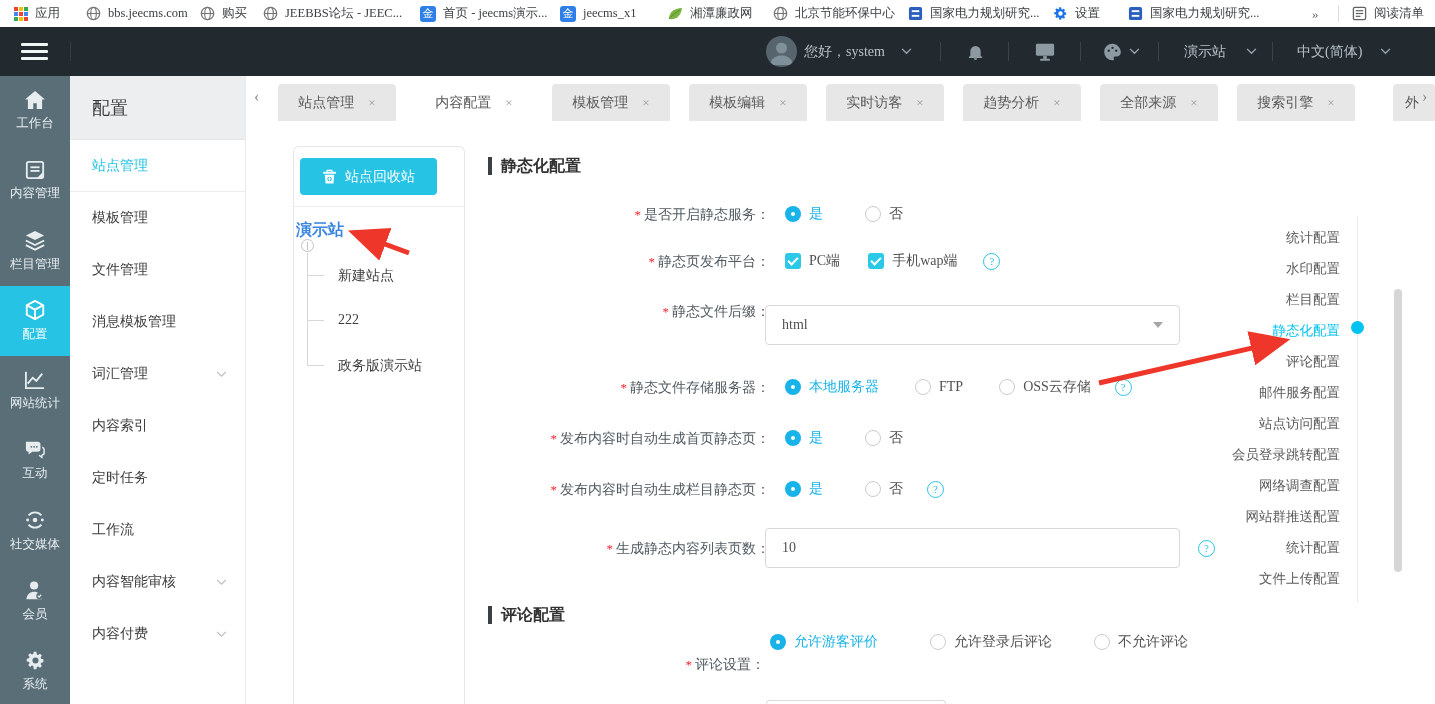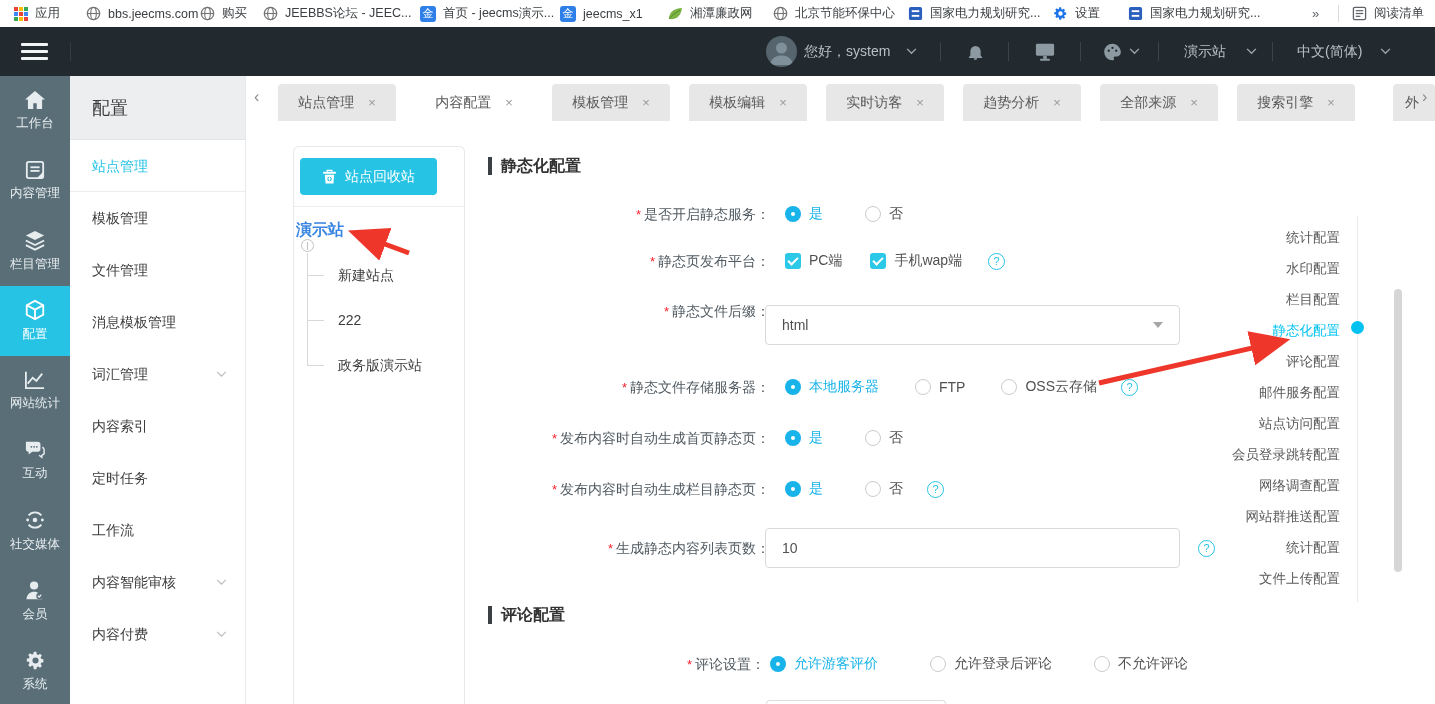--- a/index.html
+++ b/index.html
@@ -6,21 +6,21 @@
     --cyan:#26c3e4;
     --cyan-deep:#18b3e8;
     --link-blue:#3a86e0;
     --arrow-red:#ee372a;
     --hdr-bg:#222a30;
     --side-bg:#5a6e78;
     --label:#515a61;
   }
   *{margin:0;padding:0;box-sizing:border-box;}
   body{font-family:"Liberation Sans","DejaVu Sans",sans-serif;background:#fff;}
-  .screen{position:relative;width:1435px;height:704px;overflow:hidden;background:#fff;}
+  .screen{position:relative;width:1435px;height:704px;overflow:hidden;background:#fff;font-family:Liberation Serif, serif;}
 
   
   .bookmarks-bar{position:absolute;left:0;top:0;width:100%;height:27px;background:#fff;}
   .bm{position:absolute;top:0;height:27px;display:flex;align-items:center;gap:7px;
       font-size:12.5px;color:#3c4043;white-space:nowrap;cursor:pointer;}
   .bm svg{display:block;}
   .bm-badge{width:16px;height:16px;border-radius:3px;background:#2f7fe8;color:#fff;
       font-size:11px;display:flex;align-items:center;justify-content:center;}
   .bm-sep{position:absolute;top:5px;width:1px;height:17px;background:#dadce0;}
   .bm-overflow{position:absolute;top:0;height:27px;display:flex;align-items:center;color:#5f6368;font-size:13px;}
@@ -517,21 +517,21 @@
     <span class="help" style="margin-left:24px">?</span>
   </div>
 
   <div class="f-label" style="top:540px"><span class="req">*</span><span>生成静态内容列表页数：</span></div>
   <input class="txt-input" style="top: 528px;" value="10">
   <span class="help" style="position:absolute;left:1198px;top:540px">?</span>
 
   <div class="sec-title" style="left:488px;top:606px">评论配置</div>
 
   <div class="f-label" style="top:656px;width:345px"><span class="req">*</span><span>评论设置：</span></div>
-  <div class="f-ctrl" style="left:770px;top:655px">
+  <div class="f-ctrl" style="left:770px;top:633px">
     <span class="radio on"></span>
       <span class="opt-label on">允许游客评价</span>
     <span class="radio" style="margin-left:52px"></span>
       <span class="opt-label">允许登录后评论</span>
     <span class="radio" style="margin-left:42px"></span>
       <span class="opt-label">不允许评论</span>
   </div>
 
   <div class="partial-input"></div>
 

